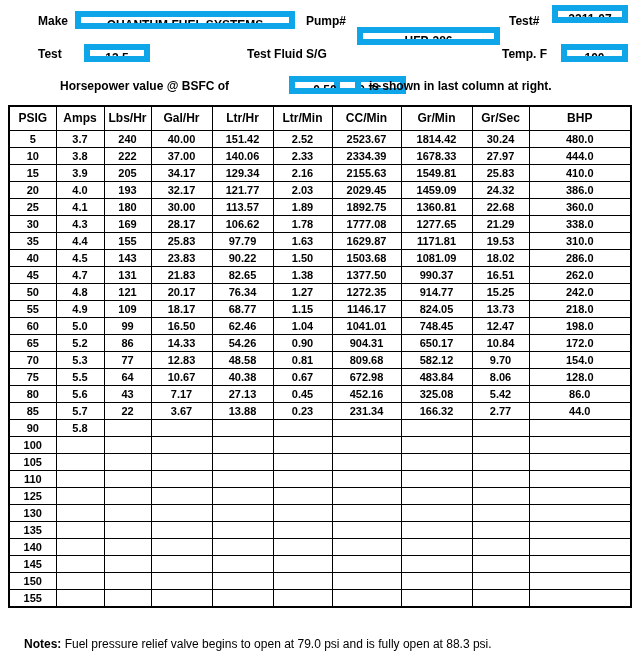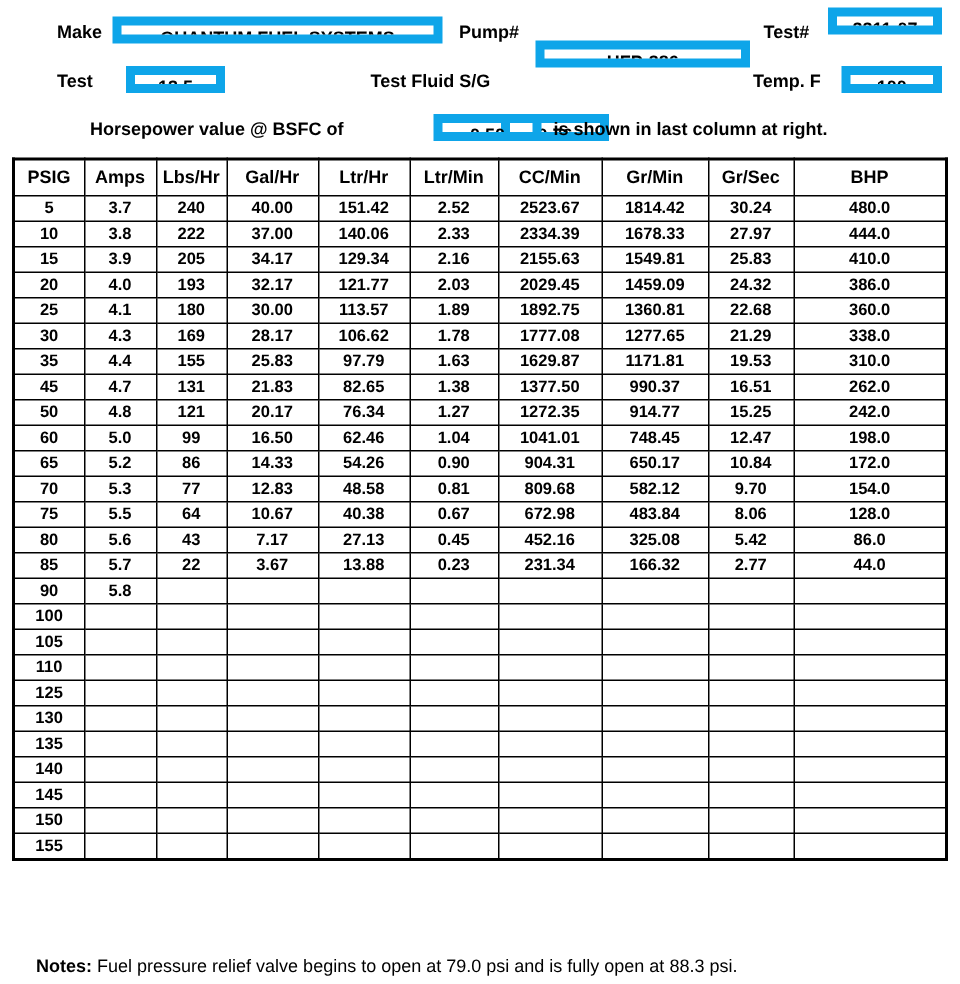--- a/index.html
+++ b/index.html
@@ -188,20 +188,32 @@
           <td>155</td>
           <td>25.83</td>
           <td>97.79</td>
           <td>1.63</td>
           <td>1629.87</td>
           <td>1171.81</td>
           <td>19.53</td>
           <td>310.0</td>
         </tr>
         <tr>
+          <td>40</td>
+          <td>4.5</td>
+          <td>143</td>
+          <td>23.83</td>
+          <td>90.22</td>
+          <td>1.50</td>
+          <td>1503.68</td>
+          <td>1081.09</td>
+          <td>18.02</td>
+          <td>286.0</td>
+        </tr>
+        <tr>
           <td>45</td>
           <td>4.7</td>
           <td>131</td>
           <td>21.83</td>
           <td>82.65</td>
           <td>1.38</td>
           <td>1377.50</td>
           <td>990.37</td>
           <td>16.51</td>
           <td>262.0</td>
@@ -212,20 +224,32 @@
           <td>121</td>
           <td>20.17</td>
           <td>76.34</td>
           <td>1.27</td>
           <td>1272.35</td>
           <td>914.77</td>
           <td>15.25</td>
           <td>242.0</td>
         </tr>
         <tr>
+          <td>55</td>
+          <td>4.9</td>
+          <td>109</td>
+          <td>18.17</td>
+          <td>68.77</td>
+          <td>1.15</td>
+          <td>1146.17</td>
+          <td>824.05</td>
+          <td>13.73</td>
+          <td>218.0</td>
+        </tr>
+        <tr>
           <td>60</td>
           <td>5.0</td>
           <td>99</td>
           <td>16.50</td>
           <td>62.46</td>
           <td>1.04</td>
           <td>1041.01</td>
           <td>748.45</td>
           <td>12.47</td>
           <td>198.0</td>

